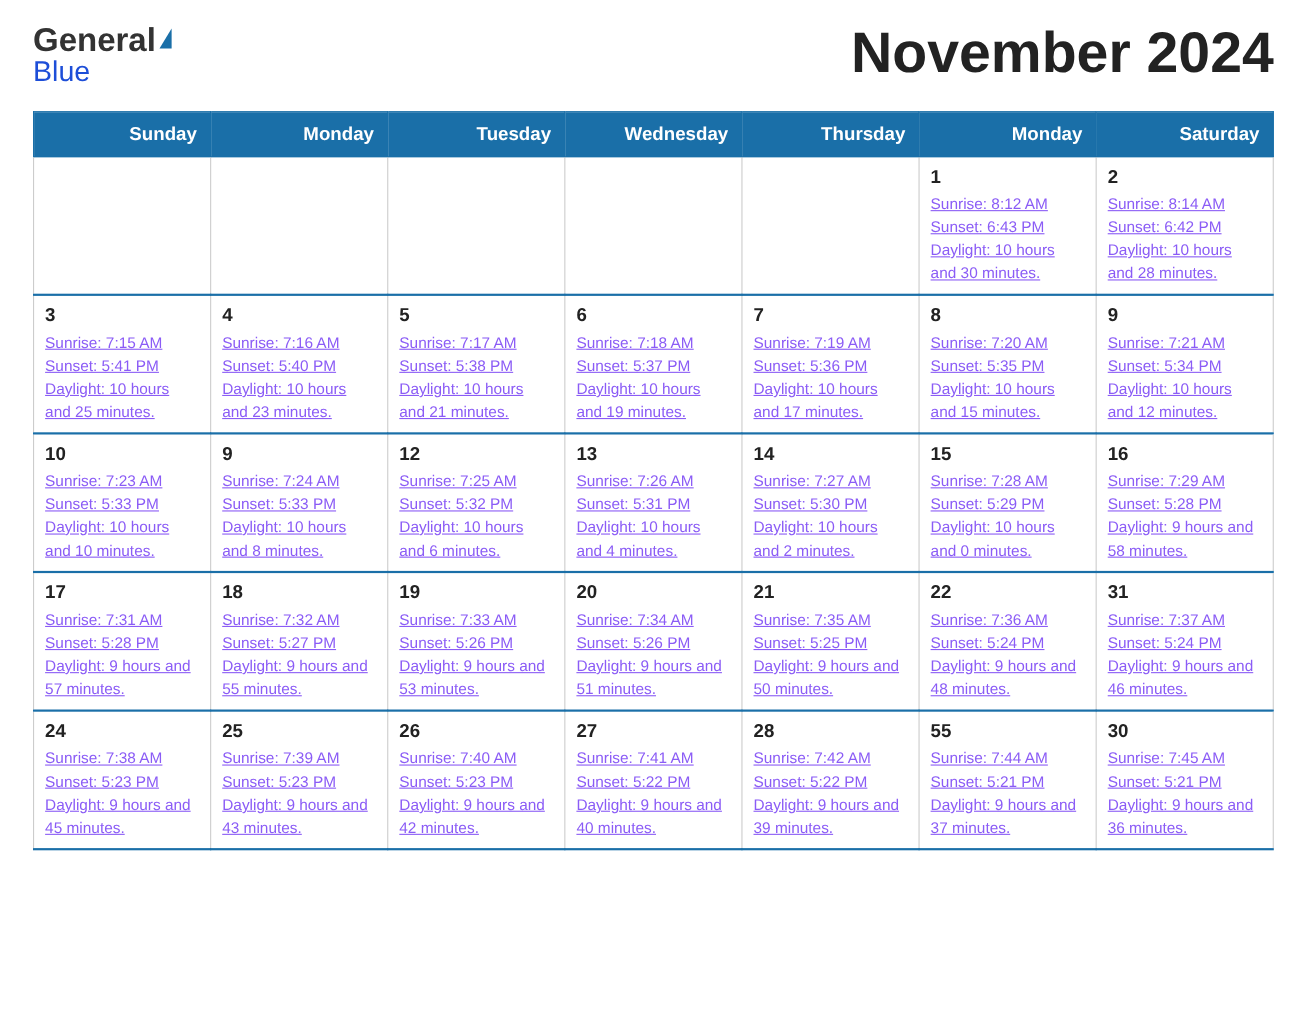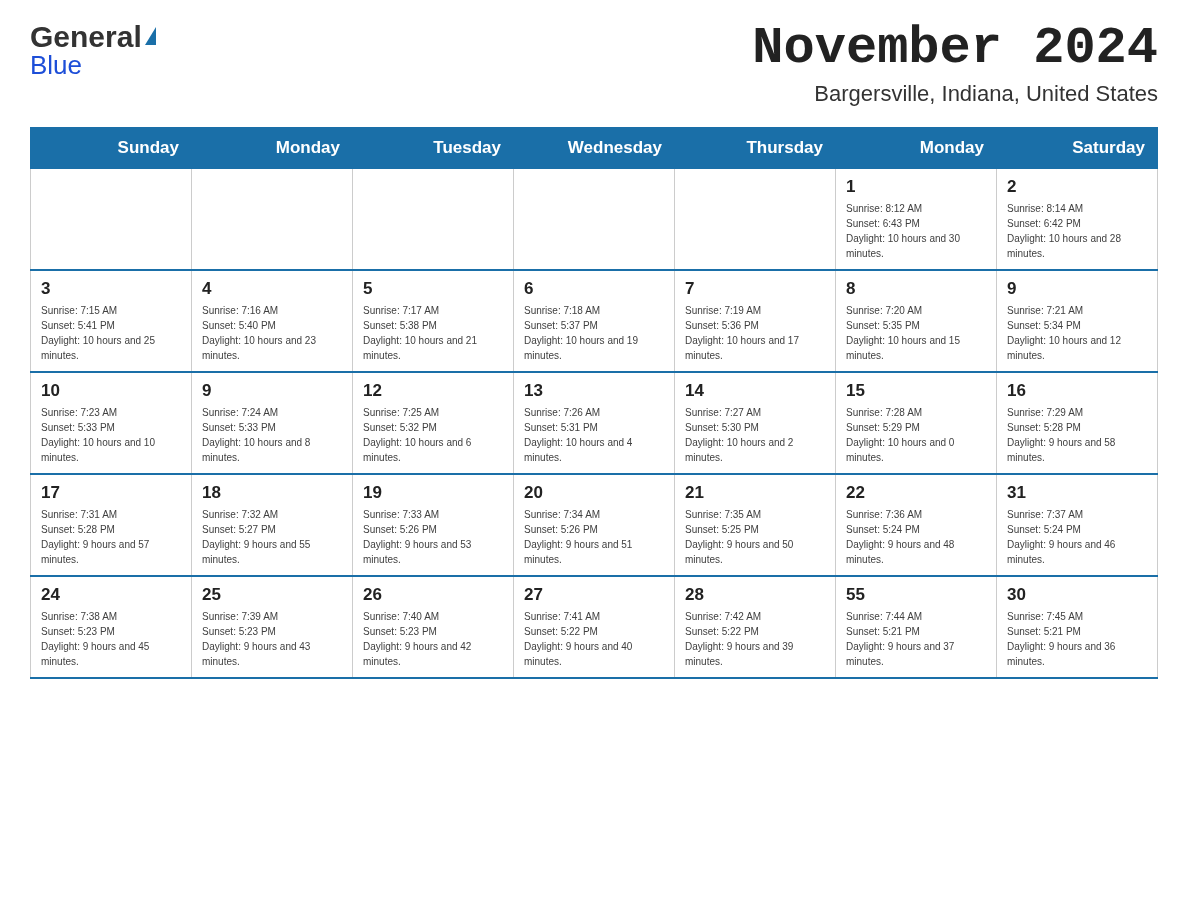--- a/index.html
+++ b/index.html
@@ -22,21 +22,20 @@
       align-items: flex-start;
     }
     .title-area {
       text-align: right;
     }
     .month-title {
       font-size: 52px;
       font-weight: bold;
       color: #222;
       line-height: 1.1;
-      font-family: Liberation Mono, monospace;
     }
     .location-title {
       font-size: 22px;
       color: #333;
       margin-top: 4px;
     }
     .calendar-table {
       width: 100%;
       border-collapse: collapse;
     }
@@ -59,23 +58,24 @@
       color: #333;
     }
     .day-number {
       font-size: 17px;
       font-weight: bold;
       color: #222;
       display: block;
       margin-bottom: 4px;
     }
     .day-info {
-      font-size: 10px;
-      color: #404040;
+      font-size: 14px;
+      color: #8b5cf6;
       line-height: 1.5;
+      text-decoration: underline;
     }
     .calendar-table tr td {
       background: #fff;
     }
     .calendar-table tbody tr {
       border-bottom: 2px solid #1a6fa8;
     }
     .empty-cell {
       background: #f9f9f9;
     }
@@ -85,21 +85,20 @@
 
 <div class="header-area">
   <div class="logo">
     <div>
       <span style="font-size:30px;font-weight:bold;color:#333;">General</span><span style="display:inline-block;width:0;height:0;border-left:11px solid transparent;border-bottom:18px solid #1a6fa8;margin-left:3px;position:relative;top:-2px;"></span>
     </div>
     <div style="font-size:26px;font-weight:normal;color:#1d4ed8;margin-top:-4px;">Blue</div>
   </div>
   <div class="title-area">
     <div class="month-title">November 2024</div>
-    <div class="location-title">Bargersville, Indiana, United States</div>
   </div>
 </div>
 
 <table class="calendar-table">
   <thead>
     <tr>
       <th>Sunday</th>
       <th>Monday</th>
       <th>Tuesday</th>
       <th>Wednesday</th>

